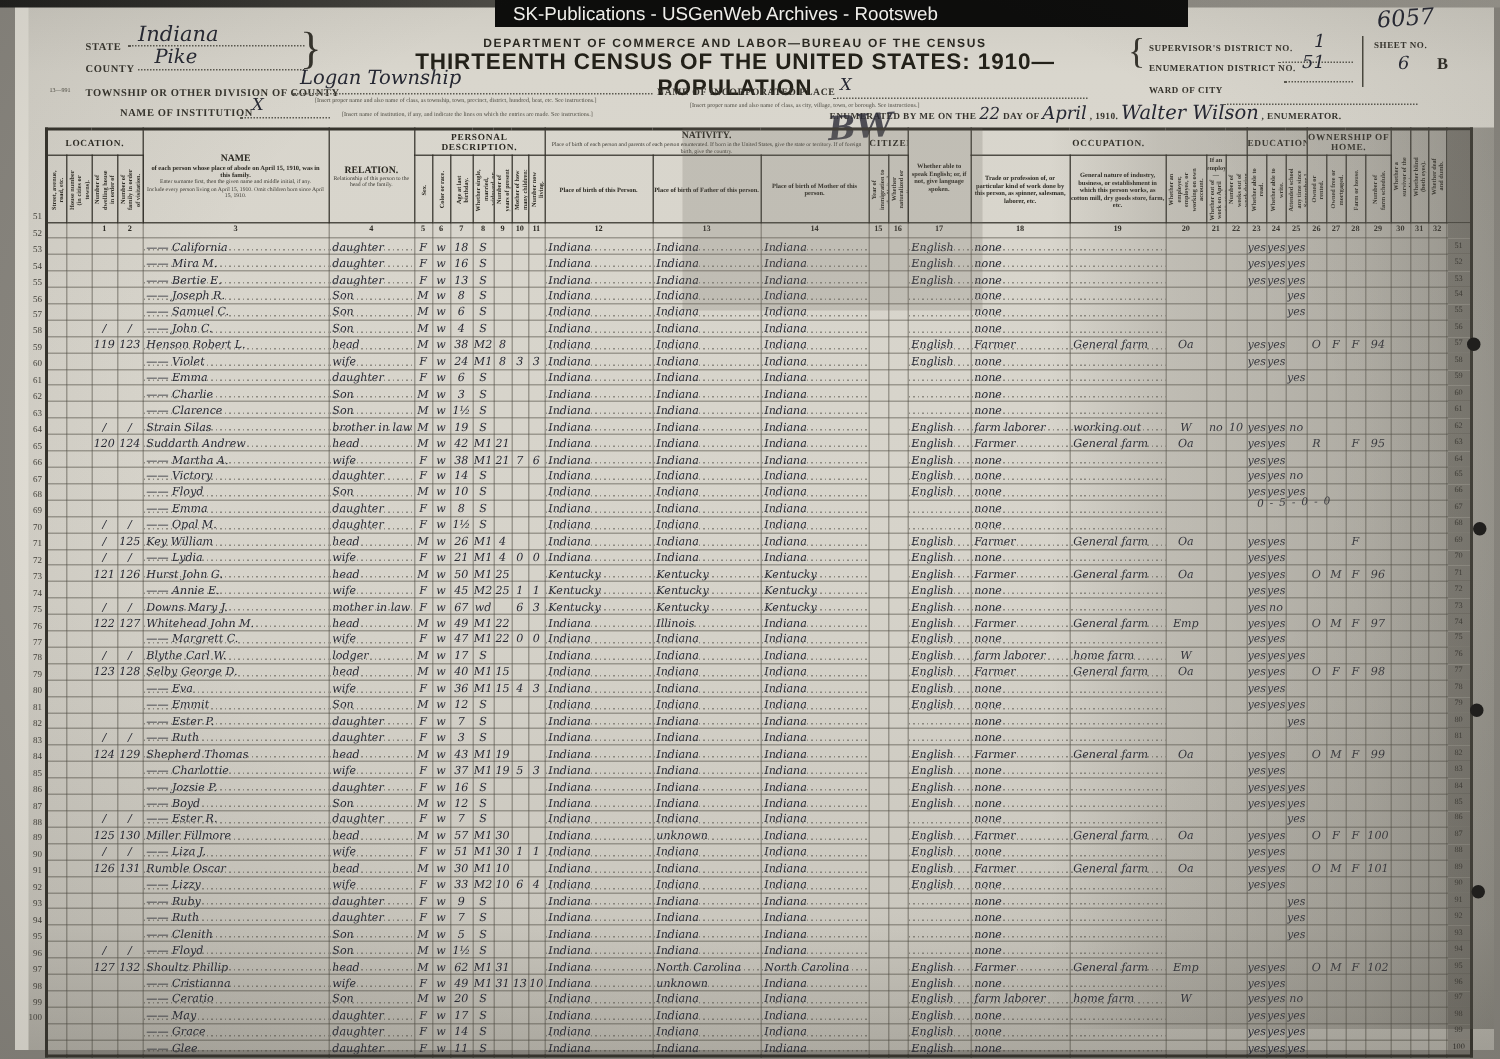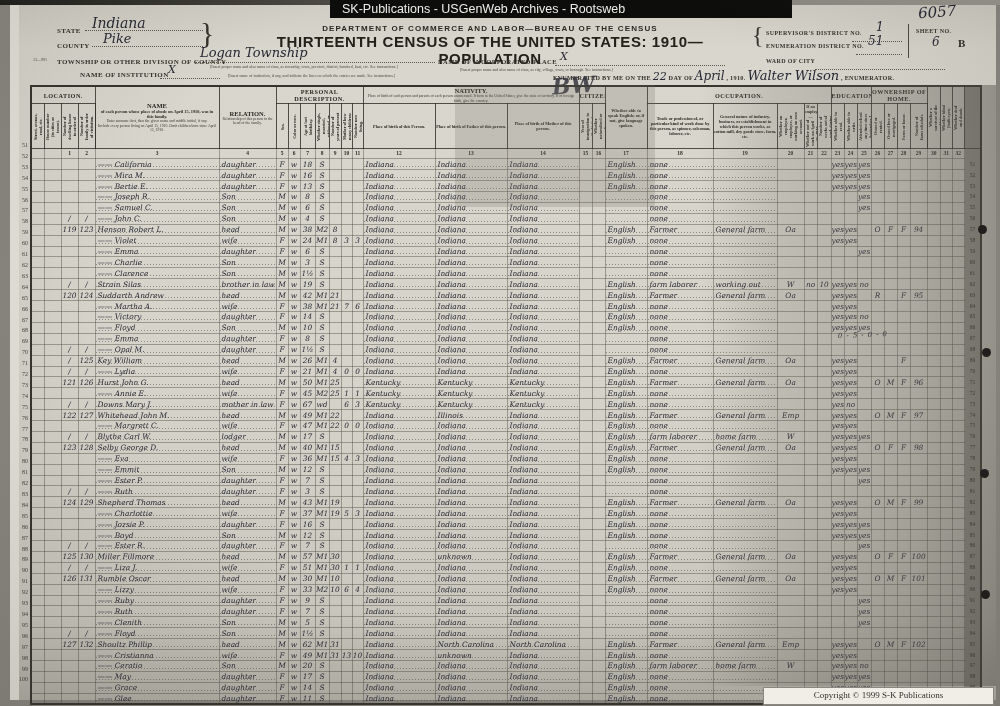--- a/index.html
+++ b/index.html
@@ -2229,16 +2229,13 @@
   <div class="hwv hw" style="left:838px;top:331px;font-size:7px;letter-spacing:4px;transform:rotate(-2deg);">0-5-0-0</div>
 
   <div class="shade shade-stamp"></div>
   <div class="shade shade-right"></div>
   <div class="vignette"></div>
   <div class="dotp" style="left:978px;top:225px;"></div>
   <div class="dotp" style="left:982px;top:348px;"></div>
   <div class="dotp" style="left:980px;top:469px;"></div>
   <div class="dotp" style="left:981px;top:590px;"></div>
 
-  <div class="copyright">
-    <span>Copyright © 1999 S-K Publications</span>
-  </div>
 </div>
 
 </body></html>

